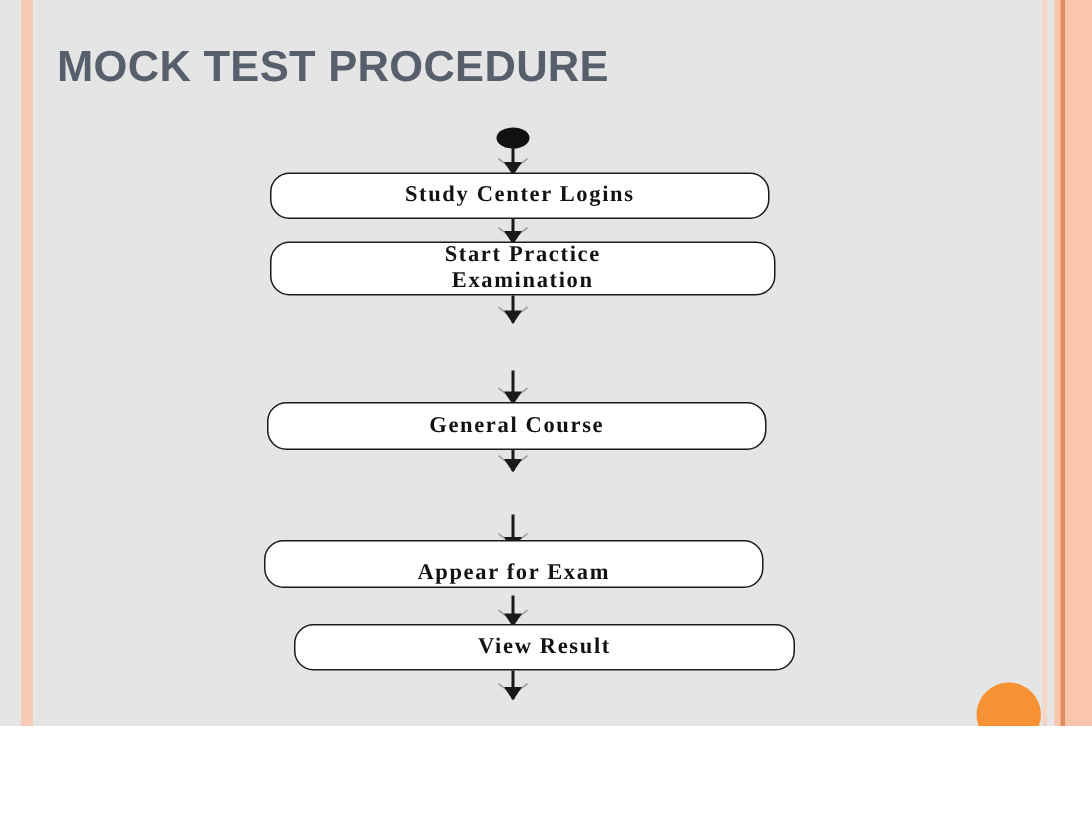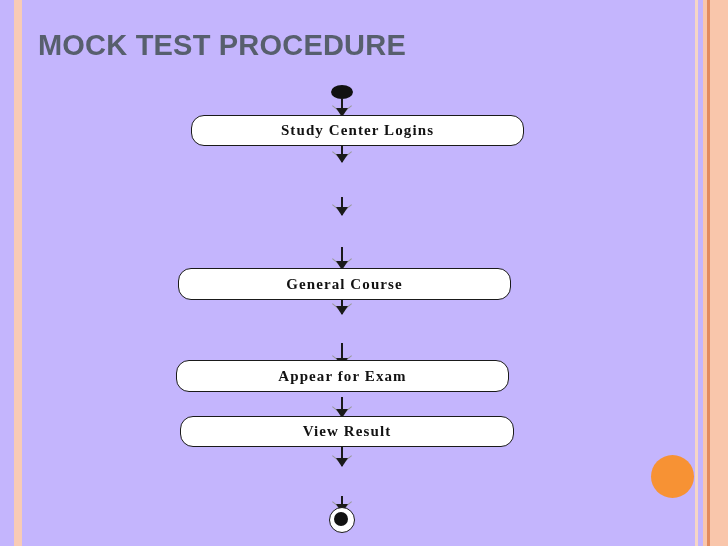--- a/index.html
+++ b/index.html
@@ -4,22 +4,22 @@
 <title>Mock Test Procedure</title>
 <style>
   html, body {
     margin: 0;
     padding: 0;
     background: #ffffff;
   }
   #slide {
     position: relative;
     width: 728px;
-    height: 546px;
-    background: #c4b5fd;
+    height: 484px;
+    background: #e5e5e5;
     overflow: hidden;
     font-family: "Liberation Sans", sans-serif;
   }
 
   
   .stripe {
     position: absolute;
     top: 0;
     height: 546px;
   }
@@ -157,30 +157,34 @@
   <div id="flowchart">
 
     <div class="node-start"></div>
 
     <div class="connector" style="top:16px;height:18px;">
       <span class="wing-l"></span>
       <span class="wing-r"></span>
       <span class="head"></span>
     </div>
 
-    <div class="act-box" style="left:15px;top:33px;width:333px;height:31px;">
+    <div class="act-box" style="left:4px;top:33px;width:333px;height:31px;">
       <span class="act-label">Study Center Logins</span>
     </div>
 
     <div class="connector" style="top:64px;height:16px;">
       <span class="wing-l"></span>
       <span class="wing-r"></span>
       <span class="head"></span>
     </div>
 
+    <div class="act-box" style="left:4px;top:79px;width:337px;height:36px;">
+      <span class="act-label">Start  Practice
+Examination</span>
+    </div>
 
     <div class="connector" style="top:115px;height:18px;">
       <span class="wing-l"></span>
       <span class="wing-r"></span>
       <span class="head"></span>
     </div>
 
 
     <div class="connector" style="top:165px;height:22px;">
       <span class="wing-l"></span>
@@ -198,31 +202,31 @@
       <span class="head"></span>
     </div>
 
 
     <div class="connector" style="top:261px;height:23px;">
       <span class="wing-l"></span>
       <span class="wing-r"></span>
       <span class="head"></span>
     </div>
 
-    <div class="act-box" style="left:0px;top:278px;width:333px;height:32px;">
+    <div class="act-box" style="left:0px;top:278px;width:333px;height:32px;align-items:flex-end;">
       <span class="act-label">Appear for Exam</span>
     </div>
 
     <div class="connector" style="top:315px;height:20px;">
       <span class="wing-l"></span>
       <span class="wing-r"></span>
       <span class="head"></span>
     </div>
 
-    <div class="act-box" style="left:4px;top:334px;width:334px;height:31px;">
+    <div class="act-box" style="left:20px;top:334px;width:334px;height:31px;">
       <span class="act-label">View Result</span>
     </div>
 
     <div class="connector" style="top:365px;height:19px;">
       <span class="wing-l"></span>
       <span class="wing-r"></span>
       <span class="head"></span>
     </div>
 
 

